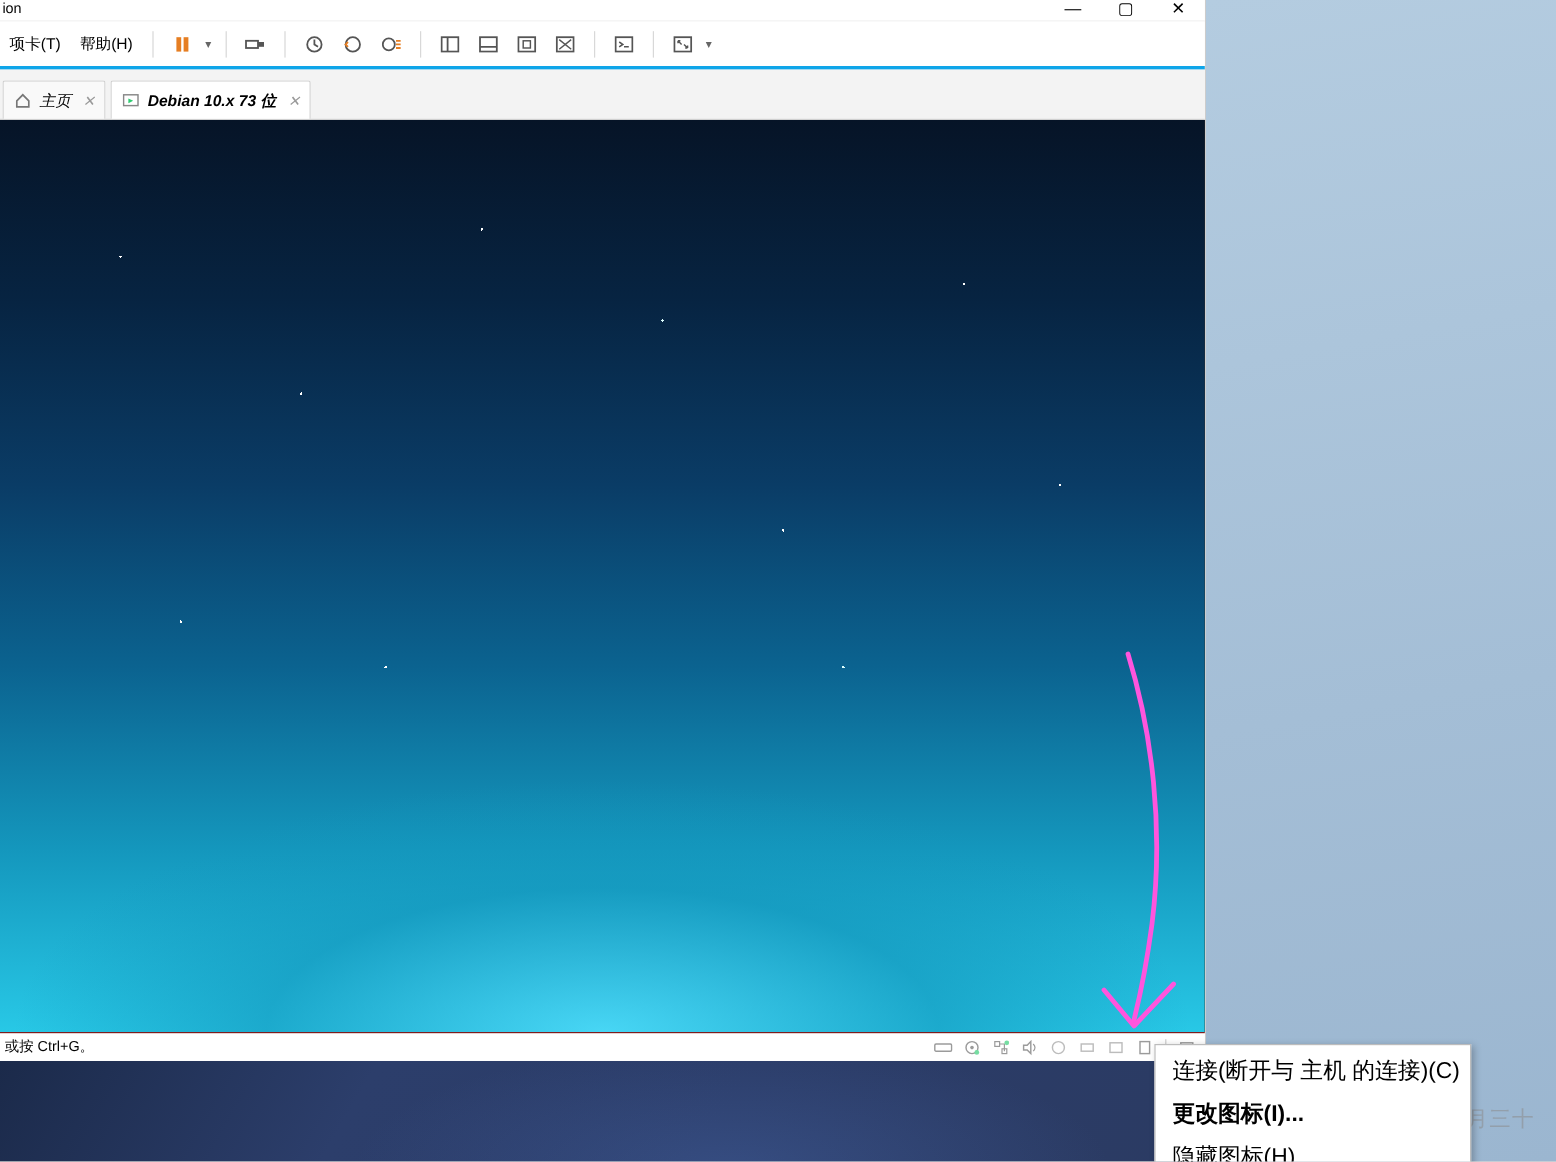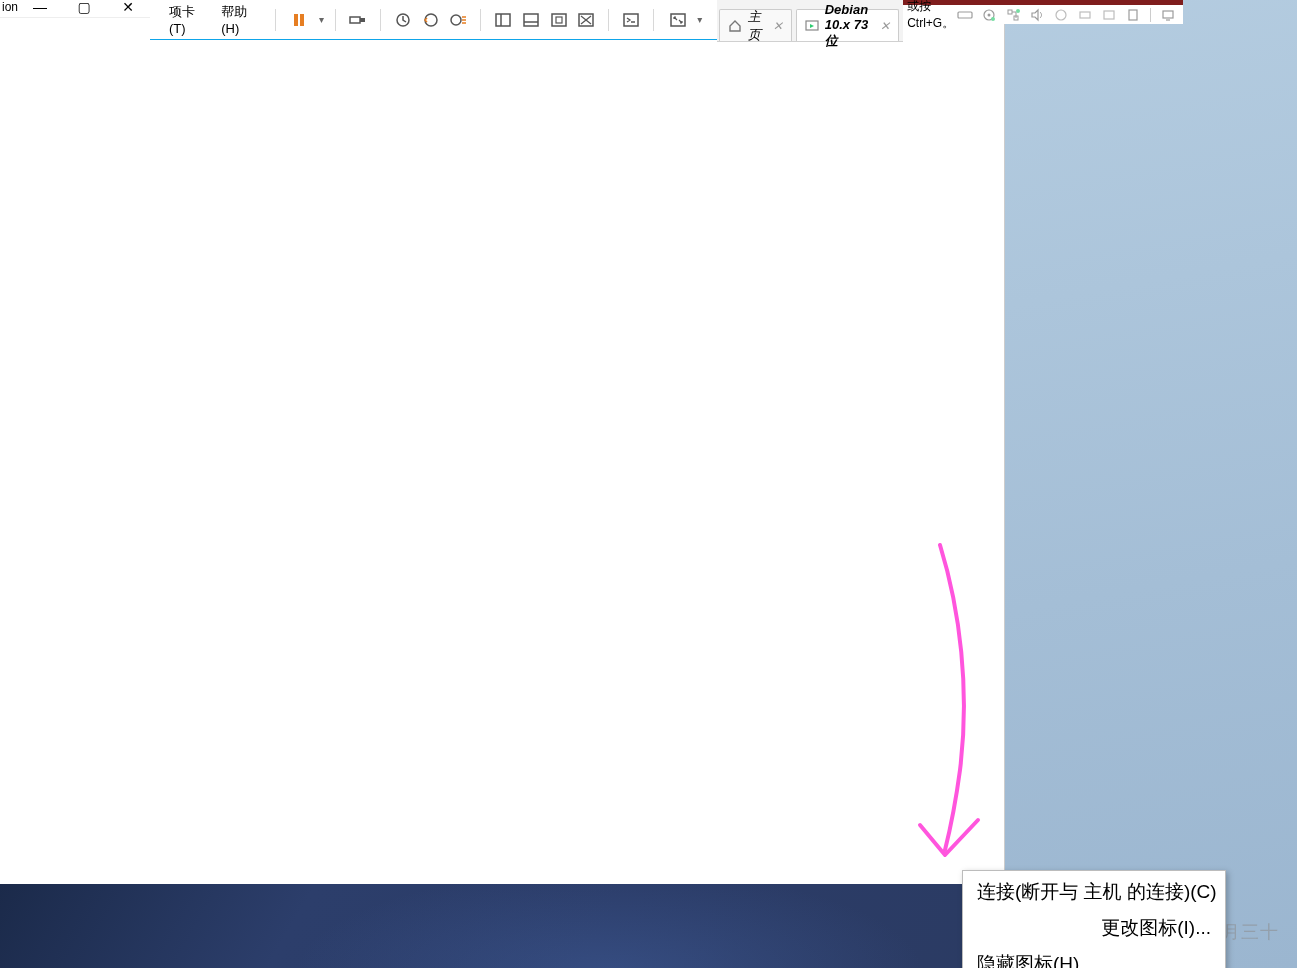--- a/index.html
+++ b/index.html
@@ -1,26 +1,26 @@
 <!DOCTYPE html>
 <html><head>
 <meta charset="utf-8">
 <style>
 * { margin: 0; padding: 0; box-sizing: border-box; }
 html, body { width: 1297px; height: 968px; font-family: "Microsoft YaHei", Arial, sans-serif; font-size: 13px; background: #fff; overflow: hidden; position: relative; }
 .outer { position: relative; width: 1297px; height: 968px; }
 .win11-bg-right { position: absolute; top: 0; left: 1005px; width: 292px; height: 968px; background: linear-gradient(170deg, #b4cce0 0%, #a4bed6 60%, #9bb6d0 100%); z-index: 0; }
 .win11-bg-bottom { position: absolute; top: 884px; left: 0; width: 1005px; height: 84px; background: linear-gradient(120deg, #1b2a4a 0%, #2c3e6b 30%, #2b3c68 60%, #2b3b63 100%); z-index: 0; }
 .win11-bg-bottom::before { content:""; position:absolute; left:160px; top:-60px; width:900px; height:300px; border-radius:50%; background:radial-gradient(closest-side,#4a6cb0 0%,transparent 70%); opacity:.35; }
-.vmware-window { position: absolute; top: 0; left: 0; width: 1005px; height: 884px; background: #fff; z-index: 5; display:flex; flex-direction:row; border-right:1px solid #ccc; }
+.vmware-window { position: absolute; top: 0; left: 0; width: 1005px; height: 884px; background: #fff; z-index: 5; display:flex; flex-direction:column; border-right:1px solid #ccc; }
 .titlebar { height: 18px; background:#fff; border-bottom:1px solid #eee; display:flex; align-items:flex-start; }
 .titlebar-label { font-size:12px; color:#000; padding-left:2px; }
 .win-controls { margin-left:auto; display:flex; }
 .win-controls .wc { width:44px; height:18px; display:flex; align-items:flex-start; justify-content:center; font-size:14px; line-height:14px; }
-.menubar { height: 40px; background: #fff; display:flex; align-items:center; padding: 0 11px; border-bottom:1px solid #0ea5e9; }
+.menubar { height: 40px; background: #fff; display:flex; align-items:center; padding: 0 0; border-bottom:3px solid #0ea5e9; }
 .menuitem { font-size:13px; color:#000; padding:4px 8px; cursor:default; }
 .tool-sep { width:1px; height:22px; background:#d8d8d8; margin:0 8px; }
 .tb-btn { width:28px; height:28px; display:flex; align-items:center; justify-content:center; margin:0 2px; border-radius:2px; }
 .tb-drop { display:flex; align-items:center; }
 .tb-drop .caret { width:12px; display:flex; align-items:center; justify-content:center; color:#666; font-size:10px;}
 svg { display:block; }
 .tabbar { height: 42px; background:#f3f3f3; display:flex; align-items:flex-end; padding-left:2px; border-bottom:1px solid #d0d0d0;font-style:italic; }
 .tab { display:flex; align-items:center; height:32px; background:#fff; border:1px solid #ccc; border-bottom:none; padding:0 8px; margin-right:4px; border-radius:2px 2px 0 0; font-size:13px; color:#000; }
 .tab.inactive { background:#f9f9f9; }
 .tab .tab-icon { width:16px; height:16px; margin-right:6px; display:flex; align-items:center; justify-content:center; }
@@ -34,28 +34,28 @@
   radial-gradient(1px 1px at 55% 22%, #dff 100%, transparent 100%),
   radial-gradient(1px 1px at 65% 45%, #fff 100%, transparent 100%),
   radial-gradient(1px 1px at 80% 18%, #fff 100%, transparent 100%),
   radial-gradient(1px 1px at 15% 55%, #fff 100%, transparent 100%),
   radial-gradient(1px 1px at 32% 60%, #fff 100%, transparent 100%),
   radial-gradient(1px 1px at 70% 60%, #dff 100%, transparent 100%),
   radial-gradient(1px 1px at 88% 40%, #fff 100%, transparent 100%),
   linear-gradient(to bottom, #061427 0%, #072442 20%, #0a3c66 40%, #0b6390 60%, #1497bd 80%, #28c8e6 100%);
 }
 .vm-glow { position:absolute; bottom:-300px; left:50%; transform:translateX(-50%); width:1400px; height:600px; border-radius:50%; background:radial-gradient(closest-side,#5de0ff 0%,#1497bd 40%,transparent 70%); opacity:.6; }
-.statusbar { height:24px; background:#fff; border-top:5px solid #7f1d1d; display:flex; align-items:center; padding:0 4px; font-size:12px; }
+.statusbar { height:24px; background:#fff; border-top:1px solid #7f1d1d; display:flex; align-items:center; padding:0 4px; font-size:12px; }
 .status-text { color:#000; }
 .status-tray { margin-left:auto; display:flex; align-items:center; gap:2px; }
 .tray-icon { width:22px; height:22px; display:flex; align-items:center; justify-content:center; opacity:.65; }
 .tray-sep { width:1px; height:14px; background:#ccc; margin:0 4px; }
 .ctxmenu { position:absolute; left:962px; top:870px; width:264px; background:#fff; border:1px solid #bcbcbc; box-shadow:2px 2px 6px rgba(0,0,0,.25); padding:3px 0; z-index:30; }
 .ctxitem { padding:5px 14px; font-size:19px; color:#000; cursor:default; white-space:nowrap; }
-.ctxitem.bold { font-weight:normal;text-align:right; }
+.ctxitem.bold { font-weight:bold; }
 .arrow-overlay { position:absolute; left:890px; top:540px; width:120px; height:350px; z-index:20; pointer-events:none; }
 .watermark { position:absolute; right:18px; bottom:24px; font-size:18px; color:rgba(140,140,140,.55); z-index:25; letter-spacing:1px; }
 </style>
 </head>
 <body>
 
 <div class="outer">
   <div class="win11-bg-right"></div>
   <div class="win11-bg-bottom"></div>
 

